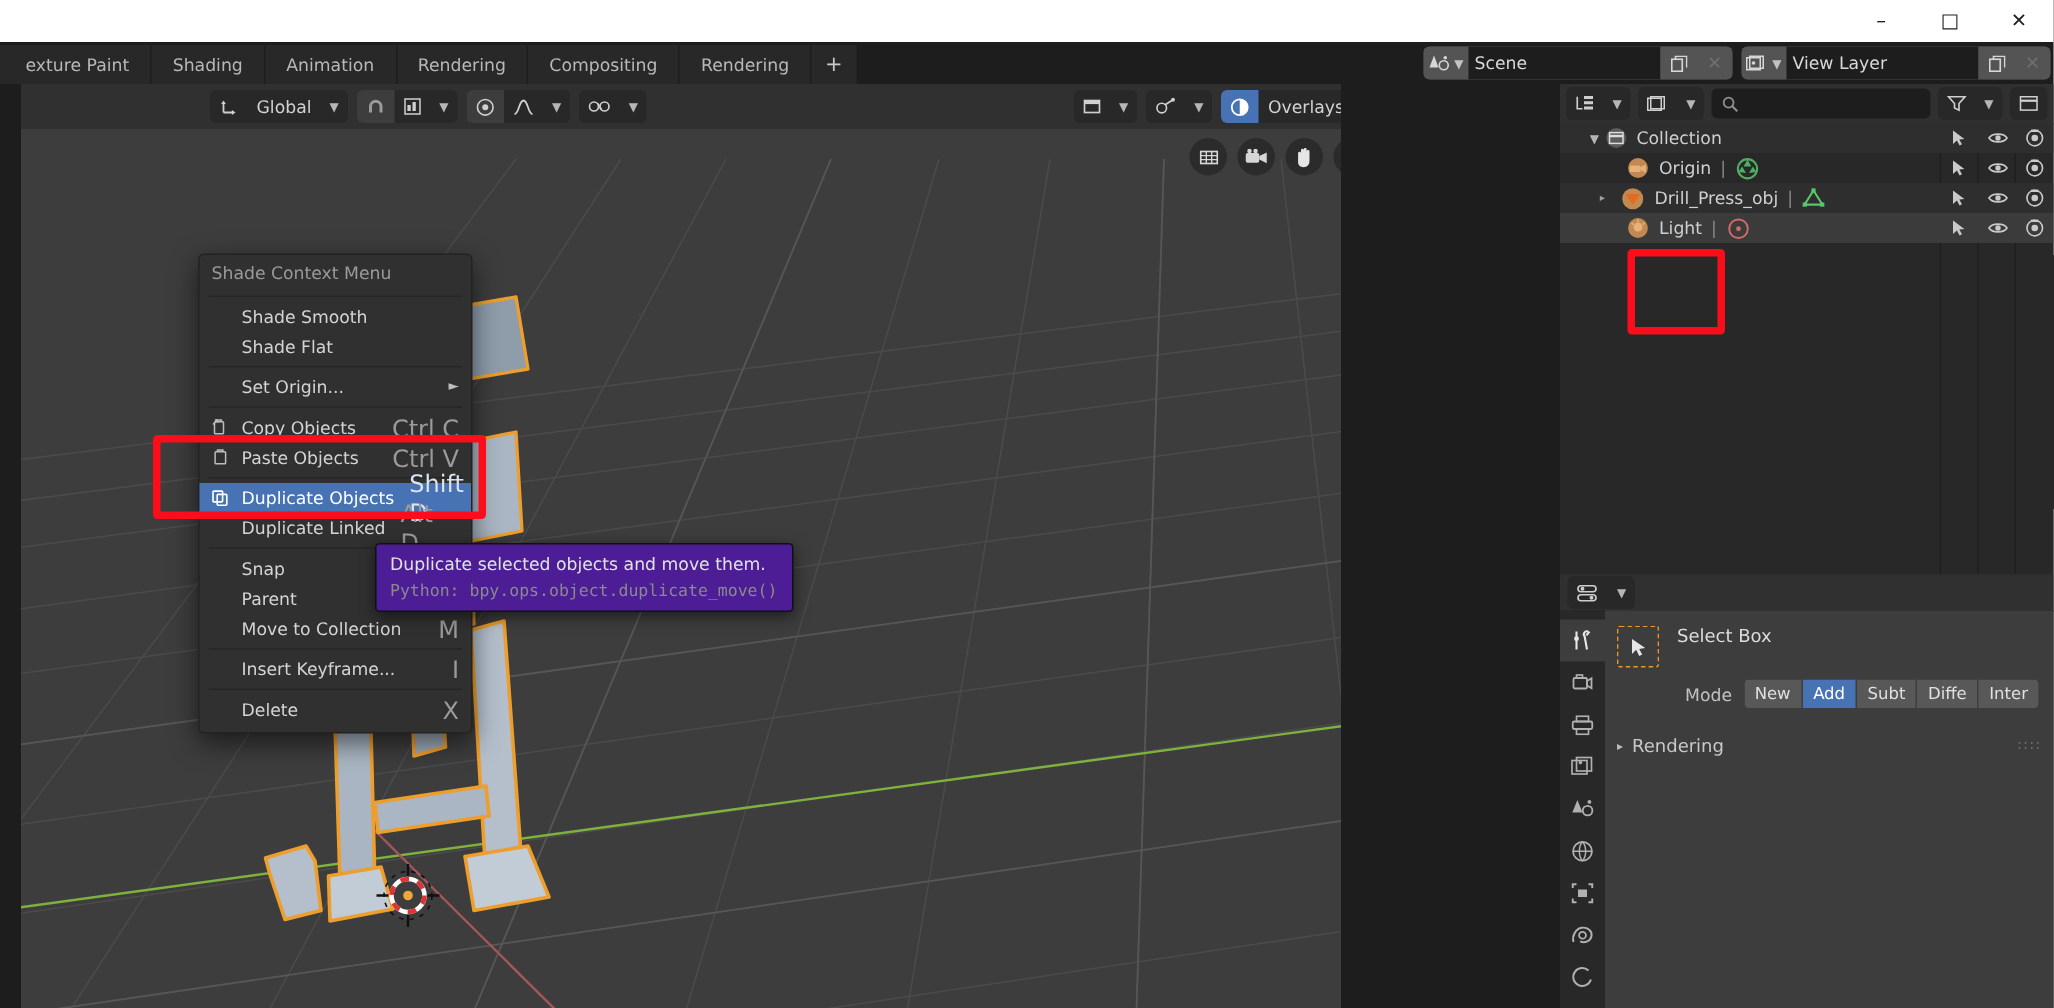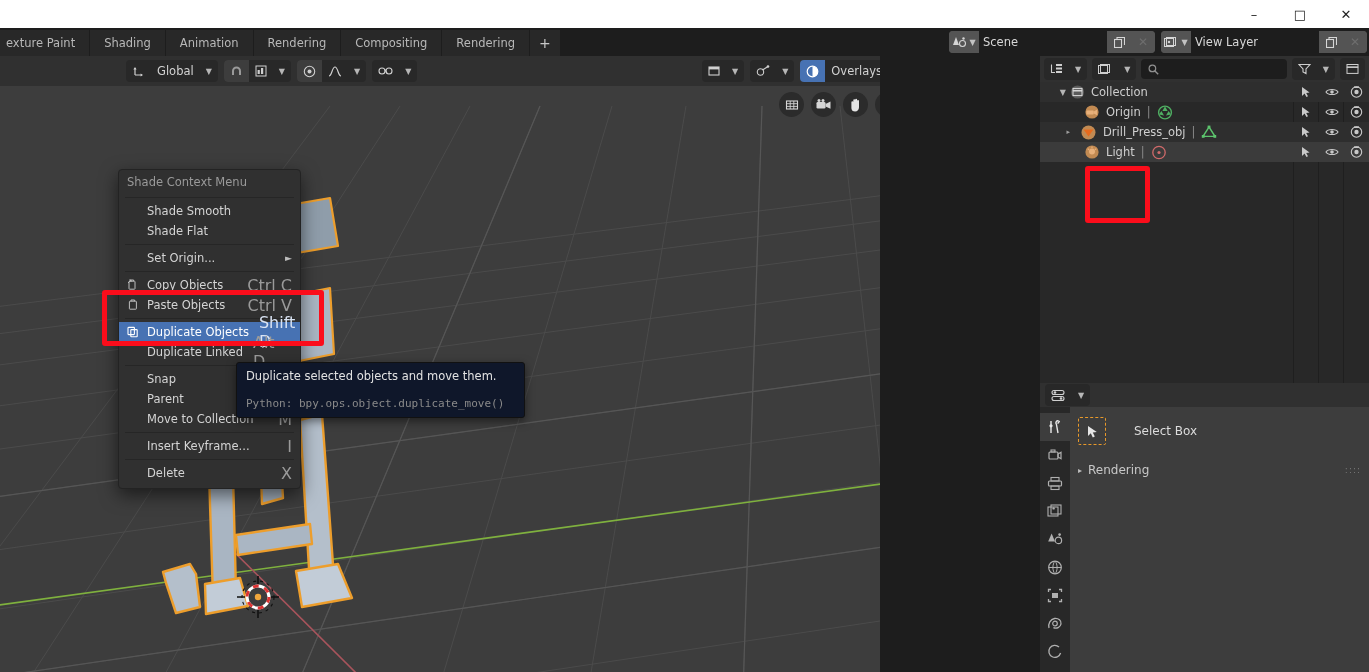--- a/index.html
+++ b/index.html
@@ -9,33 +9,33 @@
   
   .titlebar{position:absolute;left:0;top:0;width:1369px;height:28px;background:#ffffff;}
   .winbtns{position:absolute;right:0;top:0;height:28px;display:flex;}
   .winbtn{width:46px;height:28px;display:flex;align-items:center;justify-content:center;color:#222;font-size:13px;line-height:1;}
 
   
   .topbar{position:absolute;left:0;top:28px;width:1369px;height:28px;background:#1d1d1d;}
   .wstabs{position:absolute;left:0;top:0;display:flex;height:28px;align-items:flex-end;}
   .wstab{height:26px;padding:0 14px;display:flex;align-items:center;font-size:11.5px;color:#b8b8b8;
          background:#282828;border-right:1px solid #1d1d1d;}
-  .wstab.first{padding-left:6px;}
+  .wstab.first{padding-left:17px;}
   .wstab.plus{padding:0 9px;color:#c8c8c8;font-size:14px;}
   .topbar-right{position:absolute;right:2px;top:3px;display:flex;align-items:center;gap:6px;height:22px;}
   .scenefield{display:flex;align-items:center;height:22px;background:#545454;border-radius:4px;overflow:hidden;}
   .sf-icon{width:30px;height:22px;background:#545454;display:flex;align-items:center;justify-content:center;gap:2px;color:#d6d6d6;}
   .sf-name{height:22px;min-width:120px;background:#1d1d1d;display:flex;align-items:center;padding:0 4px;
            color:#d8d8d8;font-size:11.5px;}
   .sf-btn{width:24px;height:22px;background:#545454;display:flex;align-items:center;justify-content:center;color:#d6d6d6;font-size:12px;}
   .sf-btn.dim{color:#6e6e6e;}
   .chev{font-size:8px;opacity:.85;}
 
   
-  .viewport{position:absolute;left:0;top:56px;width:880px;height:616px;background:#3d3d3d;overflow:hidden;text-decoration:underline;}
+  .viewport{position:absolute;left:14px;top:56px;width:880px;height:616px;background:#3d3d3d;overflow:hidden;text-decoration:underline;}
   .vp-header{position:absolute;left:0;top:0;width:1040px;height:30px;background:#303030;border-bottom:1px solid #232323;}
   .vp-canvas{position:absolute;left:0;top:30px;width:1040px;height:586px;background:#3d3d3d;overflow:hidden;}
 
   .hgrp{display:flex;align-items:center;height:22px;background:#282828;border-radius:4px;overflow:hidden;}
   .hbtn{height:22px;display:flex;align-items:center;justify-content:center;padding:0 6px;color:#cfcfcf;font-size:11px;gap:4px;}
   .hbtn.on{background:#4772b3;color:#fff;}
   .hbtn.press{background:#3d3d3d;}
   .hlabel{color:#d2d2d2;font-size:11.5px;padding:0 6px;}
 
   
@@ -53,24 +53,24 @@
   .ctx-item{height:20px;display:flex;align-items:center;padding:0 8px 0 8px;color:#d4d4d4;font-size:11.5px;position:relative;}
   .ctx-ic{width:20px;display:flex;align-items:center;justify-content:flex-start;color:#bdbdbd;flex:0 0 20px;}
   .ctx-lbl{flex:1;white-space:nowrap;}
   .ctx-key{color:#9a9a9a;font-size:16px;padding-left:10px;}
   .ctx-sub{color:#bdbdbd;font-size:9px;padding-left:8px;}
   .ctx-item.sel{background:#4772b3;color:#ffffff;}
   .ctx-item.sel .ctx-key{color:#d9e3f3;}
   .ctx-item.sel .ctx-ic{color:#fff;}
 
   
-  .tooltip{position:absolute;left:236px;top:332px;width:259px;background:#0f172a;border:1px solid #111;
-           border-radius:3px;padding:6px 19px 7px 9px;z-index:45;box-shadow:0 3px 10px rgba(0,0,0,.5);}
+  .tooltip{position:absolute;left:236px;top:332px;width:259px;background:#4c1d95;border:1px solid #111;
+           border-radius:3px;padding:6px 9px 7px 9px;z-index:45;box-shadow:0 3px 10px rgba(0,0,0,.5);}
   .tt-main{color:#e2e2e2;font-size:11.5px;line-height:15px;}
-  .tt-py{color:#8a8a8a;font-size:11px;font-family:"DejaVu Sans Mono","Liberation Mono",monospace;margin-top:13px;}
+  .tt-py{color:#8a8a8a;font-size:11px;font-family:"DejaVu Sans Mono","Liberation Mono",monospace;margin-top:3px;}
 
   
   .redbox{position:absolute;border:5px solid #fb0d1b;border-radius:3px;z-index:60;pointer-events:none;}
 
   
   .rightcol{position:absolute;left:1040px;top:56px;width:329px;height:616px;background:#1d1d1d;}
   .outliner{position:absolute;left:0;top:0;width:329px;height:327px;background:#282828;}
   .out-header{height:26px;background:#303030;display:flex;align-items:center;padding:0 4px;gap:5px;border-bottom:1px solid #232323;}
   .searchbox{flex:1;height:20px;background:#1d1d1d;border-radius:4px;display:flex;align-items:center;padding:0 7px;color:#8a8a8a;}
   .out-rows{position:absolute;left:0;top:26px;right:0;bottom:0;}
@@ -80,21 +80,21 @@
   .out-ctrls{position:absolute;right:0;top:0;height:20px;display:flex;align-items:center;}
   .out-ctrl{width:25px;height:20px;display:flex;align-items:center;justify-content:center;color:#c9c9c9;}
   .out-colsep{position:absolute;top:0;width:1px;height:100%;background:#1f1f1f;}
 
   .props{position:absolute;left:0;top:327px;width:329px;height:289px;background:#303030;}
   .props-header{height:24px;background:#303030;display:flex;align-items:center;padding:0 5px;border-bottom:1px solid #232323;}
   .props-tabs{position:absolute;left:0;top:24px;width:30px;bottom:0;background:#282828;padding-top:6px;}
   .ptab{width:30px;height:28px;display:flex;align-items:center;justify-content:center;color:#b0b0b0;}
   .ptab.act{background:#3d3d3d;color:#e8e8e8;}
   .props-body{position:absolute;left:30px;top:24px;right:0;bottom:0;background:#3d3d3d;padding:10px 8px;}
-  .tool-row{display:flex;align-items:center;gap:28px;}
+  .tool-row{display:flex;gap:12px;}
   .tool-icon{width:26px;height:26px;border:1.6px dashed #e8992a;border-radius:2px;display:flex;align-items:center;justify-content:center;}
   .tool-name{color:#dcdcdc;font-size:12px;}
   .mode-row{display:flex;align-items:center;justify-content:flex-end;gap:8px;margin-top:8px;padding-right:2px;}
   .mode-lbl{color:#c2c2c2;font-size:11.5px;}
   .seg{display:flex;height:19px;border-radius:3px;overflow:hidden;}
   .seg div{padding:0 7px;display:flex;align-items:center;background:#585858;color:#e0e0e0;font-size:11px;border-right:1px solid #3d3d3d;}
   .seg div:last-child{border-right:none;}
   .seg div.on{background:#4772b3;color:#fff;}
   .ws-row{display:flex;align-items:center;gap:6px;margin-top:18px;color:#c8c8c8;font-size:12px;}
   .grip{position:absolute;right:8px;color:#777;font-size:9px;letter-spacing:1px;}
@@ -850,20 +850,30 @@
       <div class="props-body">
         <div class="tool-row">
           <div class="tool-icon">
             <svg width="13" height="13" viewBox="0 0 13 13">
                 <path d="M2 1 L2 11 L4.8 8.2 L6.8 12.4 L8.8 11.4 L6.8 7.6 L10.8 7 Z" fill="#e6e6e6"></path>
               </svg>
           </div>
           <div class="tool-name">Select Box</div>
         </div>
 
+        <div class="mode-row">
+          <div class="mode-lbl">Mode</div>
+          <div class="seg">
+            <div>New</div>
+            <div class="on">Add</div>
+            <div>Subt</div>
+            <div>Diffe</div>
+            <div>Inter</div>
+          </div>
+        </div>
 
         <div class="ws-row">
           <span style="font-size:8px;color:#bdbdbd">▸</span>
           <span>Rendering</span>
           <span class="grip">::::</span>
         </div>
       </div>
     </div>
   </div>
 

